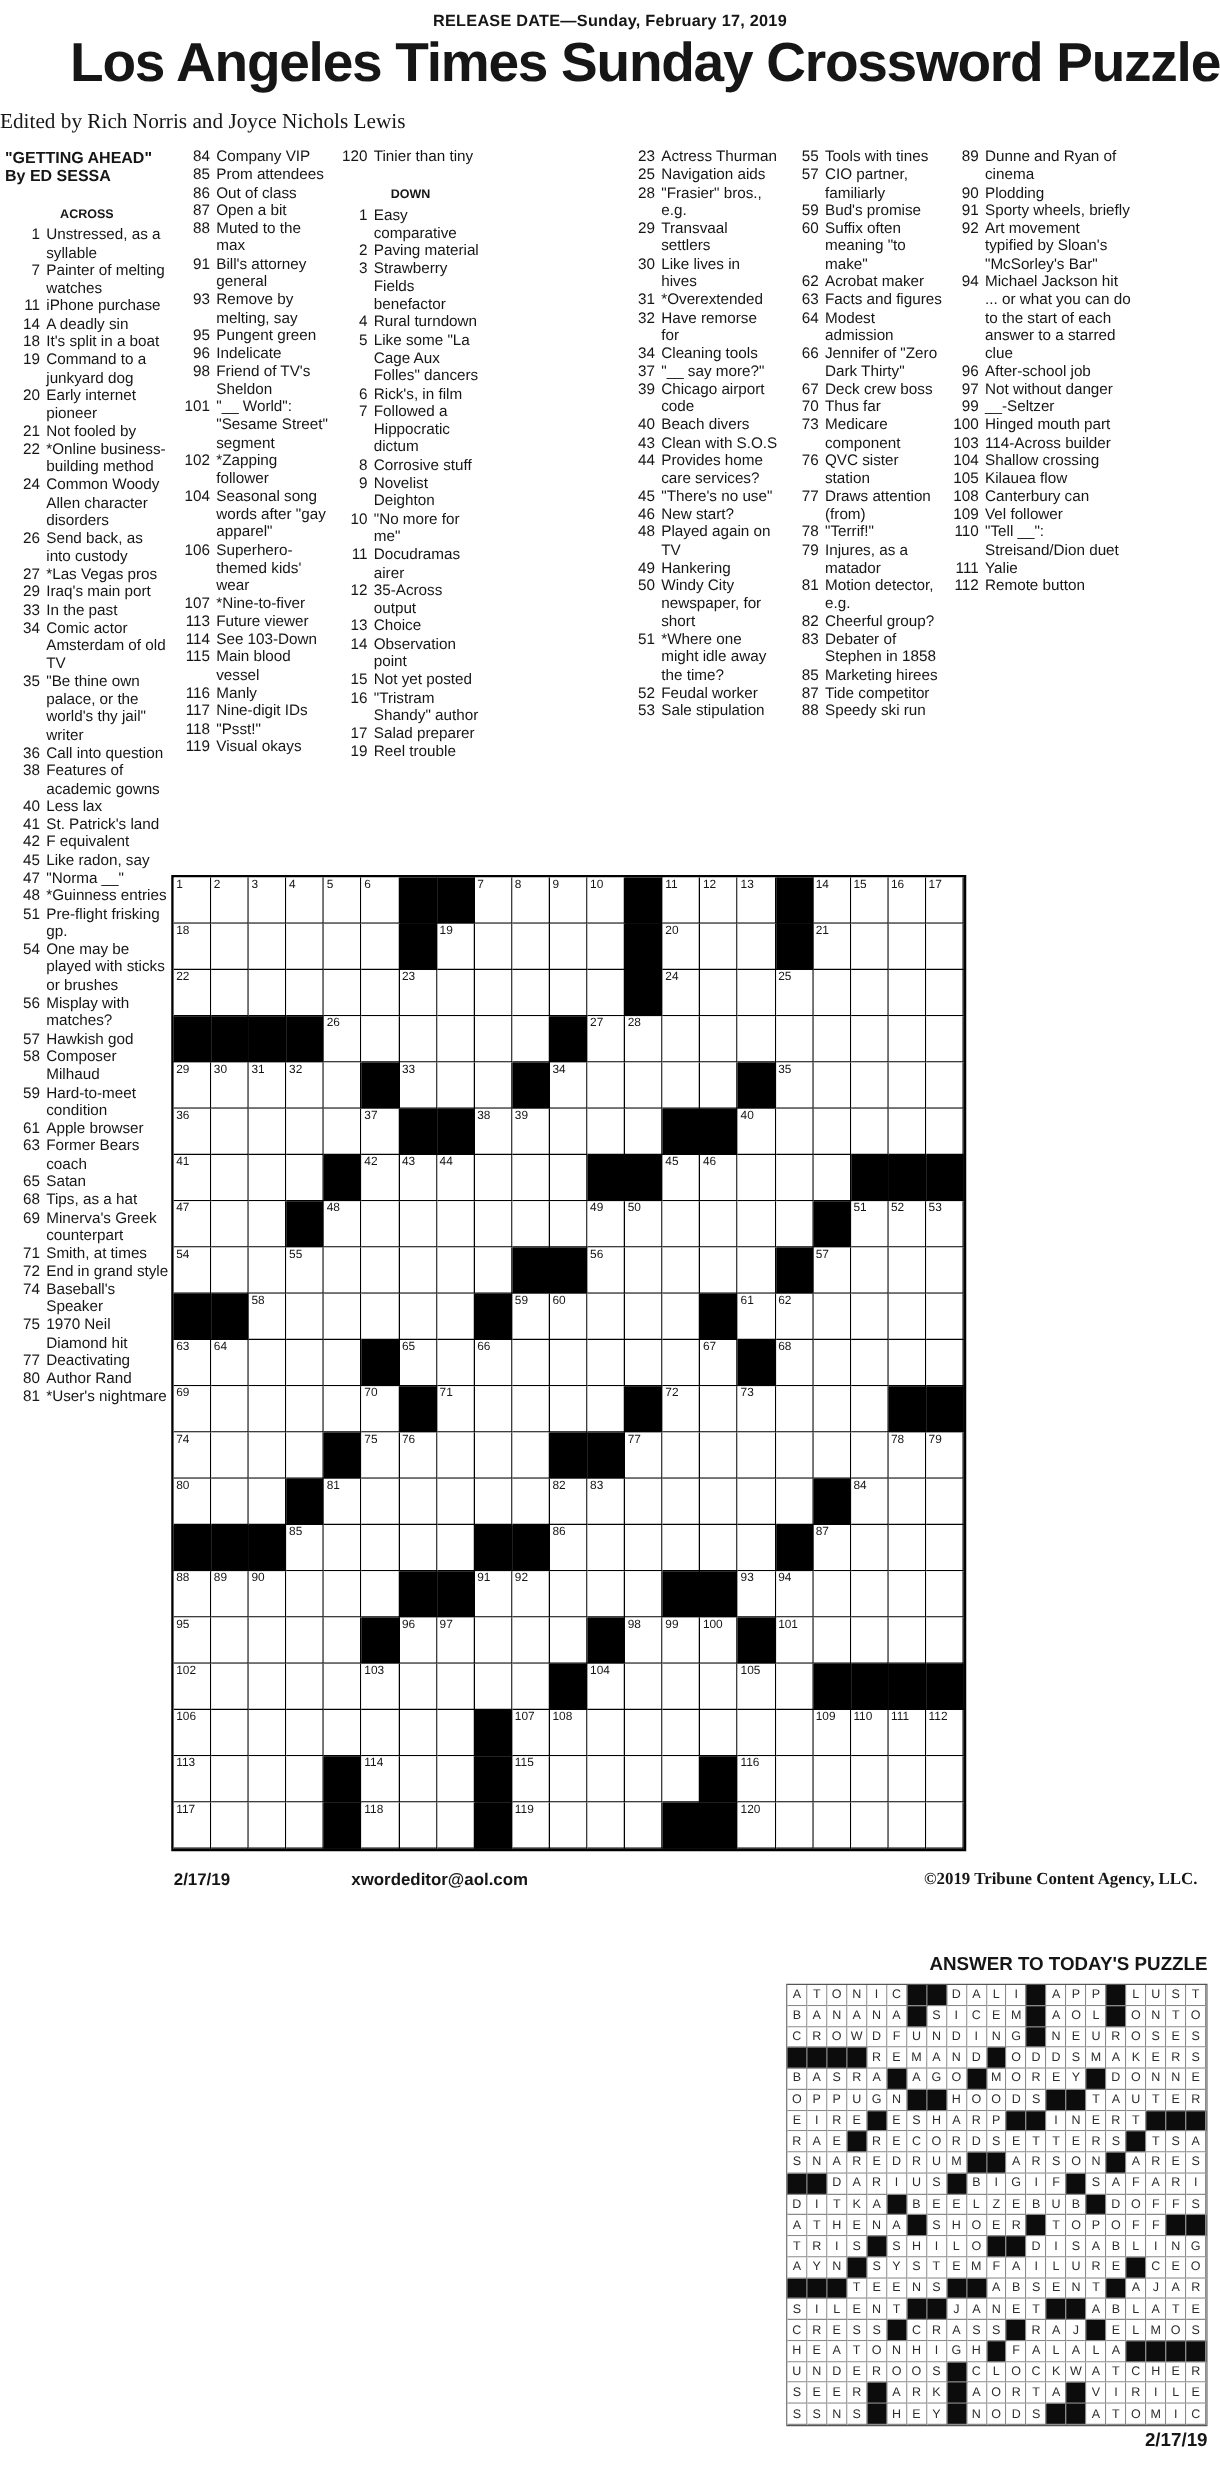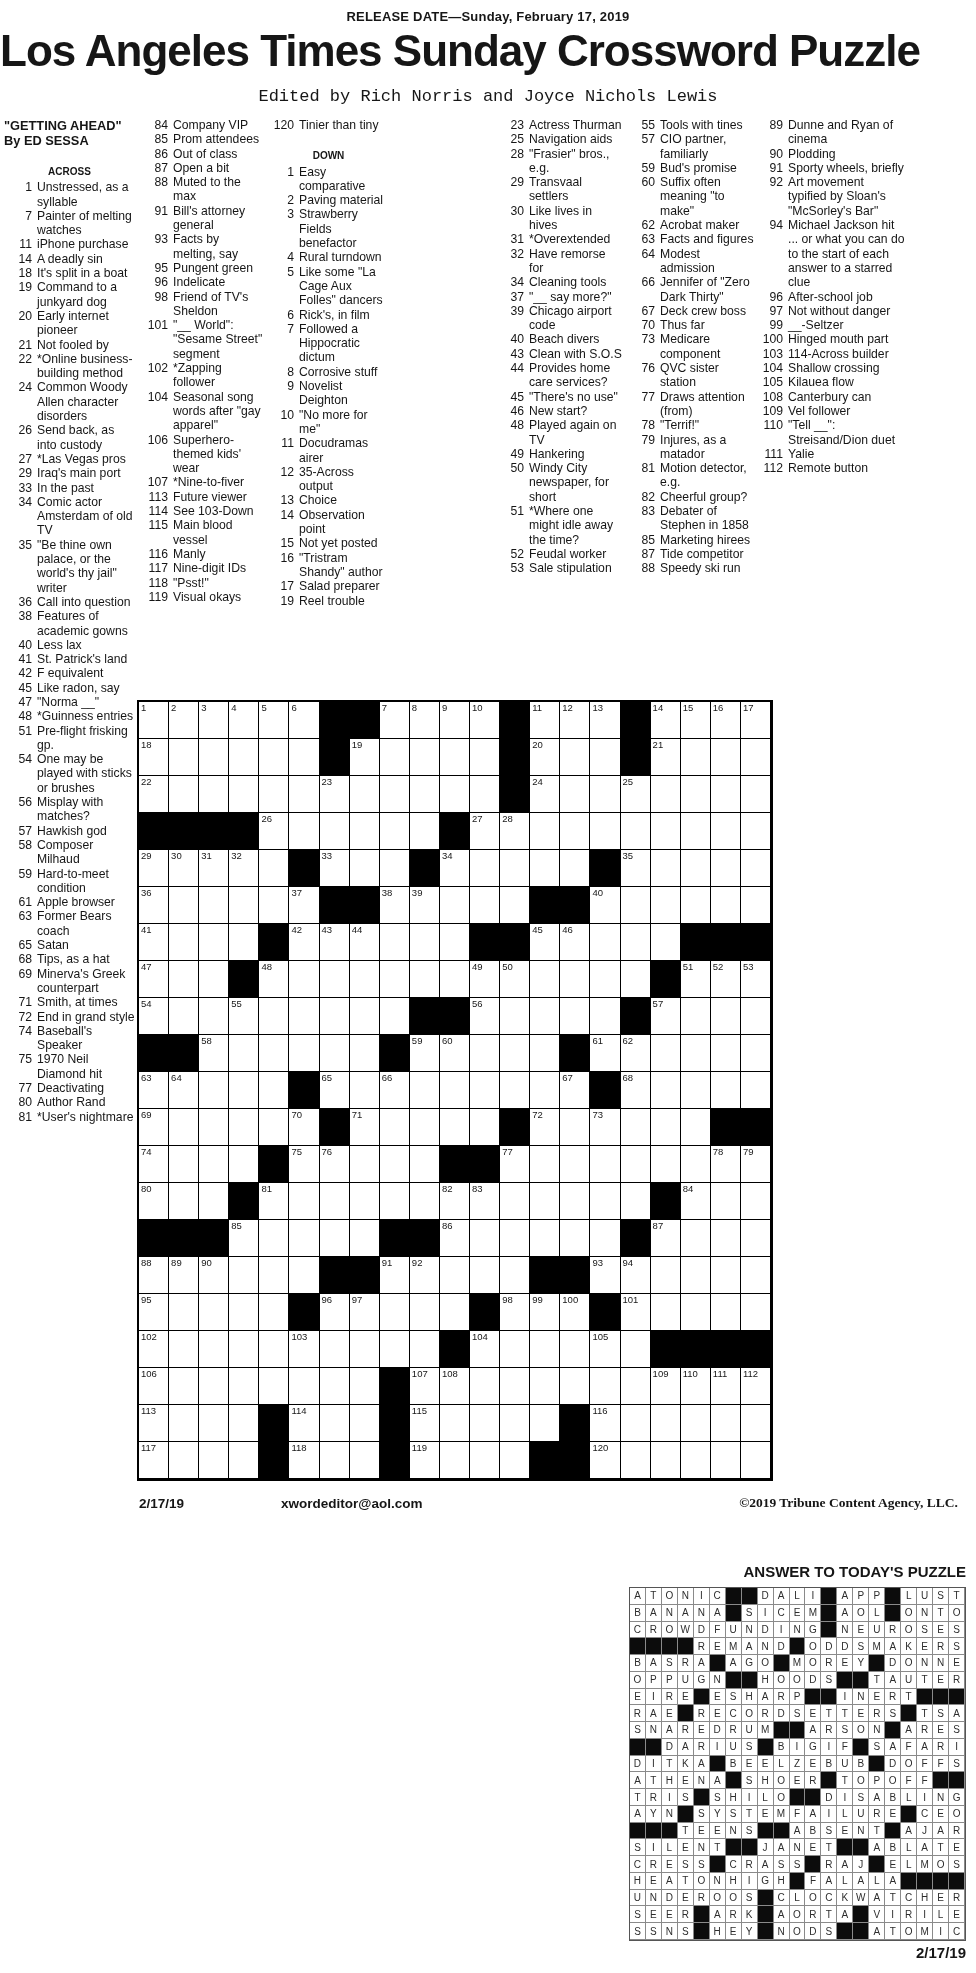--- a/index.html
+++ b/index.html
@@ -1,23 +1,23 @@
 <!DOCTYPE html>
 <html><head>
 <meta charset="utf-8">
 <style>
   html,body{margin:0;padding:0;background:#fff;}
   .page{position:relative;width:976px;height:1973px;background:#fff;color:#161616;
         font-family:"Liberation Sans",sans-serif;overflow:hidden;border-radius:20px;}
   .release{position:absolute;top:9px;left:0;width:100%;text-align:center;
            font-size:13px;font-weight:bold;letter-spacing:.2px;}
-  .title{position:absolute;top:26px;left:0;width:100%;text-align:left;margin:0;
+  .title{position:absolute;top:26px;left:0;width:100%;text-align:right;margin:0;
          font-size:44px;font-weight:bold;letter-spacing:-1px;}
-  .subtitle{position:absolute;top:87px;left:0;width:100%;text-align:center;
-            font-family:Liberation Mono, monospace;font-size:17px;}
+  .subtitle{position:absolute;top:87px;left:0;width:100%;text-align:left;
+            font-family:Liberation Serif, serif;font-size:17px;}
   .col{position:absolute;top:118px;font-size:12.2px;line-height:14.3px;}
   .c1{left:4px;width:131px;}
   .c2{left:140px;width:123px;max-height:580px;overflow:hidden;}
   .c3{left:266px;width:125px;max-height:580px;overflow:hidden;}
   .c4{left:496px;width:127px;max-height:580px;overflow:hidden;}
   .c5{left:627px;width:128px;max-height:580px;overflow:hidden;}
   .c6{left:755px;width:150px;max-height:580px;overflow:hidden;}
   .ptitle{font-weight:bold;font-size:12.8px;line-height:15px;}
   .sechead{font-weight:bold;text-align:center;margin-top:17px;margin-bottom:1px;
            font-size:10px;}
@@ -249,21 +249,21 @@
       <div class="clue">
         <span class="num">88</span>
         <span class="txt">Muted to the max</span>
       </div>
       <div class="clue">
         <span class="num">91</span>
         <span class="txt">Bill's attorney general</span>
       </div>
       <div class="clue">
         <span class="num">93</span>
-        <span class="txt">Facts by melting, say</span>
+        <span class="txt">Remove by melting, say</span>
       </div>
       <div class="clue">
         <span class="num">95</span>
         <span class="txt">Pungent green</span>
       </div>
       <div class="clue">
         <span class="num">96</span>
         <span class="txt">Indelicate</span>
       </div>
       <div class="clue">

